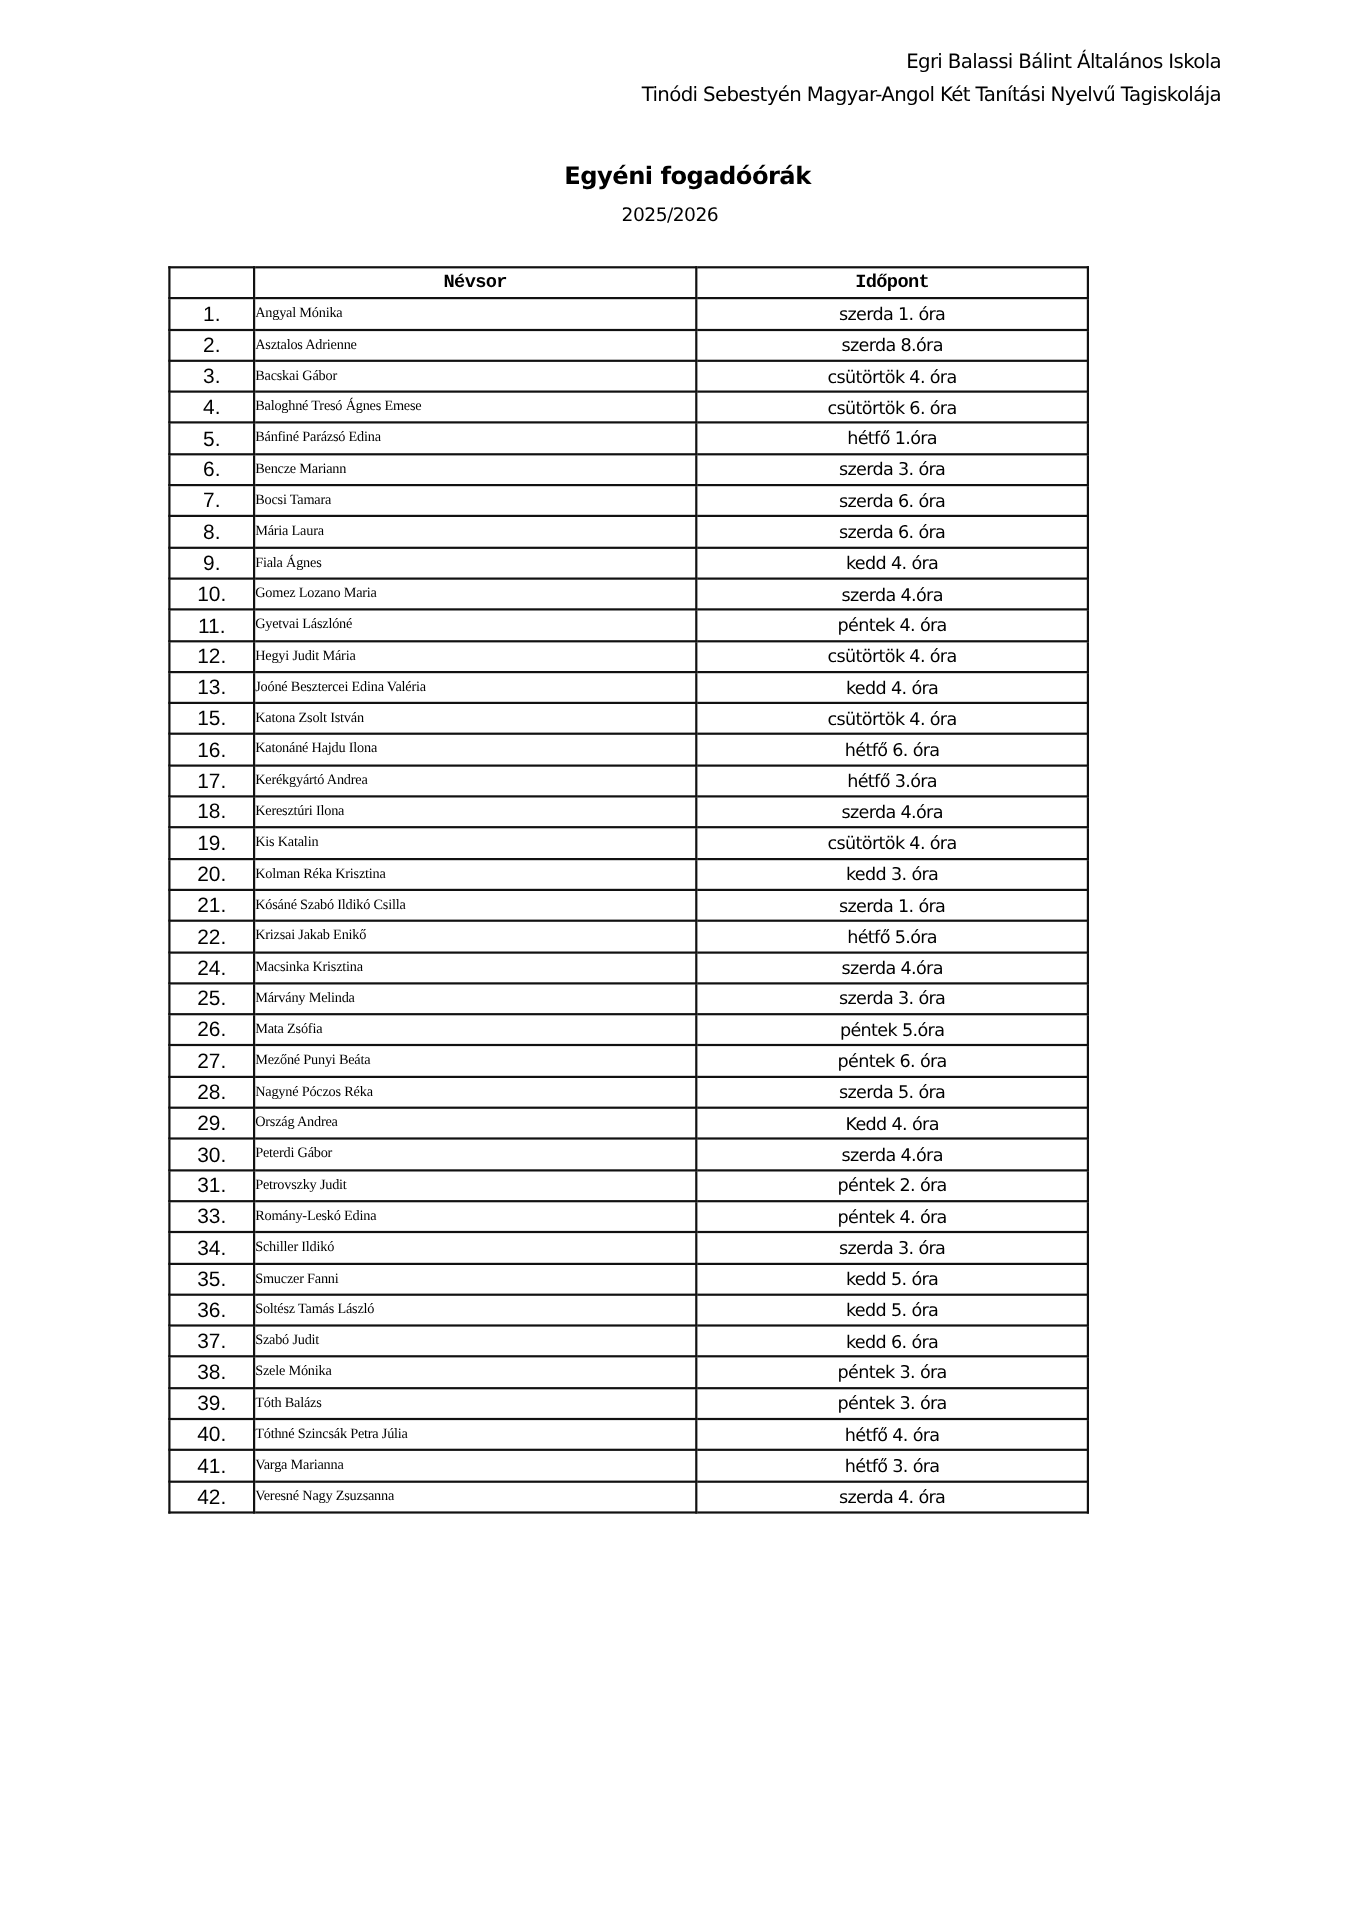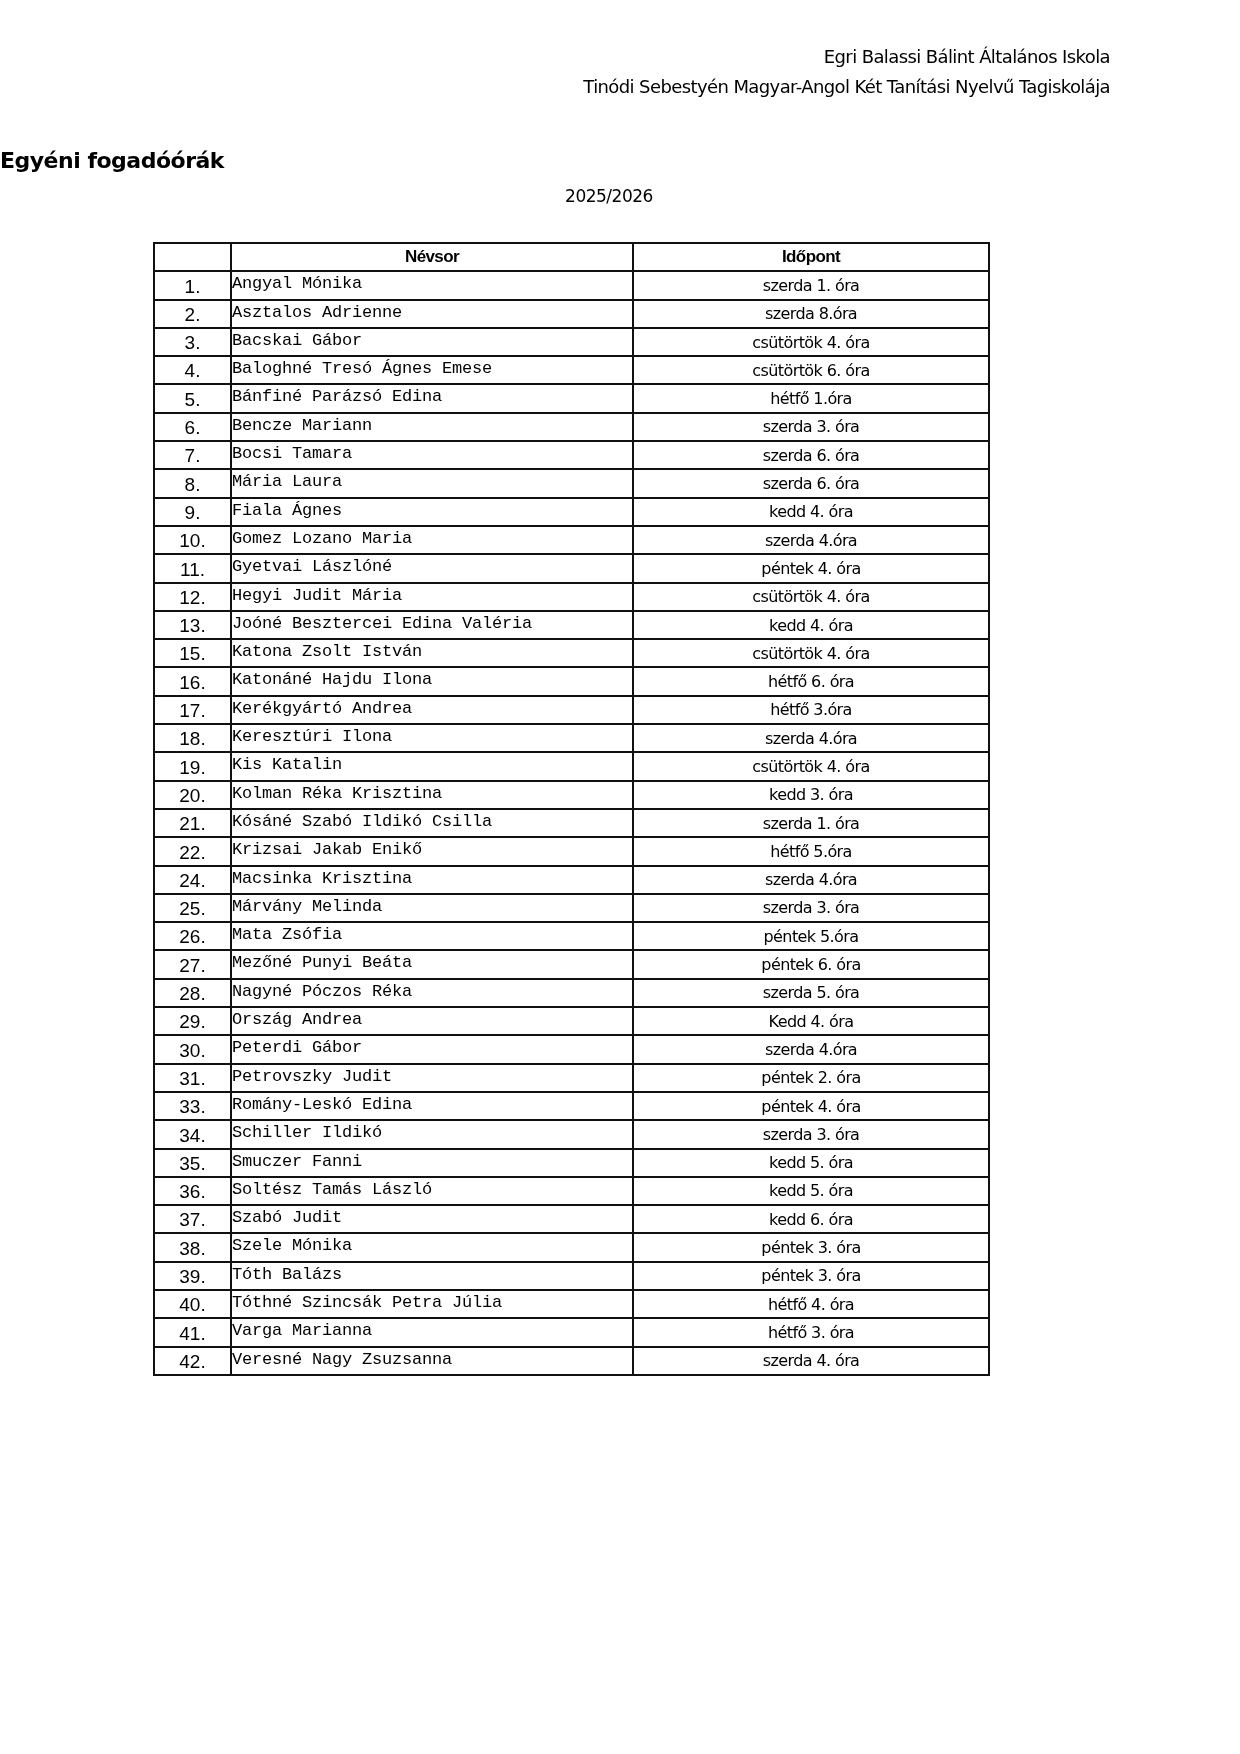--- a/index.html
+++ b/index.html
@@ -4,47 +4,47 @@
   <style>
     html, body { margin: 0; padding: 0; background: #ffffff; }
     body { width: 1240px; height: 1754px; position: relative; overflow: hidden; color: #000; }
     .school {
       position: absolute; left: 0; width: 1110px; text-align: right;
       font-family: "DejaVu Sans", sans-serif; font-size: 18px; letter-spacing: -0.6px;
     }
     .school.l1 { top: 46px; }
     .school.l2 { top: 76px; }
     .title {
-      position: absolute; left: 0; width: 1218px; top: 148px;
-      font-family: "DejaVu Sans", sans-serif; font-weight: bold; font-size: 22px; letter-spacing: -0.5px;
+      position: absolute; left: 0; width: 1218px; text-align: center; top: 148px;
+      font-family: "DejaVu Sans", sans-serif; font-weight: bold; font-size: 22px; letter-spacing: -0.5px; padding-left: 16px;
     }
     .year {
       position: absolute; left: 0; width: 1218px; text-align: center; top: 186px;
       font-family: "DejaVu Sans", sans-serif; font-size: 17px; letter-spacing: -0.5px;
     }
     table.roster {
       position: absolute; left: 153px; top: 242px; width: 835px;
       border-collapse: collapse; table-layout: fixed;
     }
     table.roster td, table.roster th {
       border: 2px solid #111; height: 26.3px; padding: 0; overflow: hidden; white-space: nowrap;
     }
     table.roster th {
-      font-family: Liberation Sans, sans-serif; font-weight: bold; font-size: 17px; letter-spacing: -0.6px;
+      font-family: Liberation Mono, monospace; font-weight: bold; font-size: 17px; letter-spacing: -0.6px;
       text-align: center; vertical-align: middle;
     }
     col.c-num { width: 77px; }
     col.c-name { width: 402px; }
     col.c-time { width: 356px; }
     td.num {
       font-family: "Liberation Sans", sans-serif; font-size: 19px; text-align: center;
       vertical-align: bottom; line-height: 24px;
     }
     td.name {
-      font-family: Liberation Mono, monospace; font-size: 17px; text-align: left;
+      font-family: Liberation Serif, serif; font-size: 13px; text-align: left;
       padding-left: 4px; vertical-align: top; line-height: 24px; letter-spacing: -0.2px;
     }
     td.time {
       font-family: "DejaVu Sans", sans-serif; font-size: 16px; text-align: center;
       vertical-align: middle; letter-spacing: -0.6px; margin-top: 32px;
     }
   </style>
 </head>
 <body>
 

